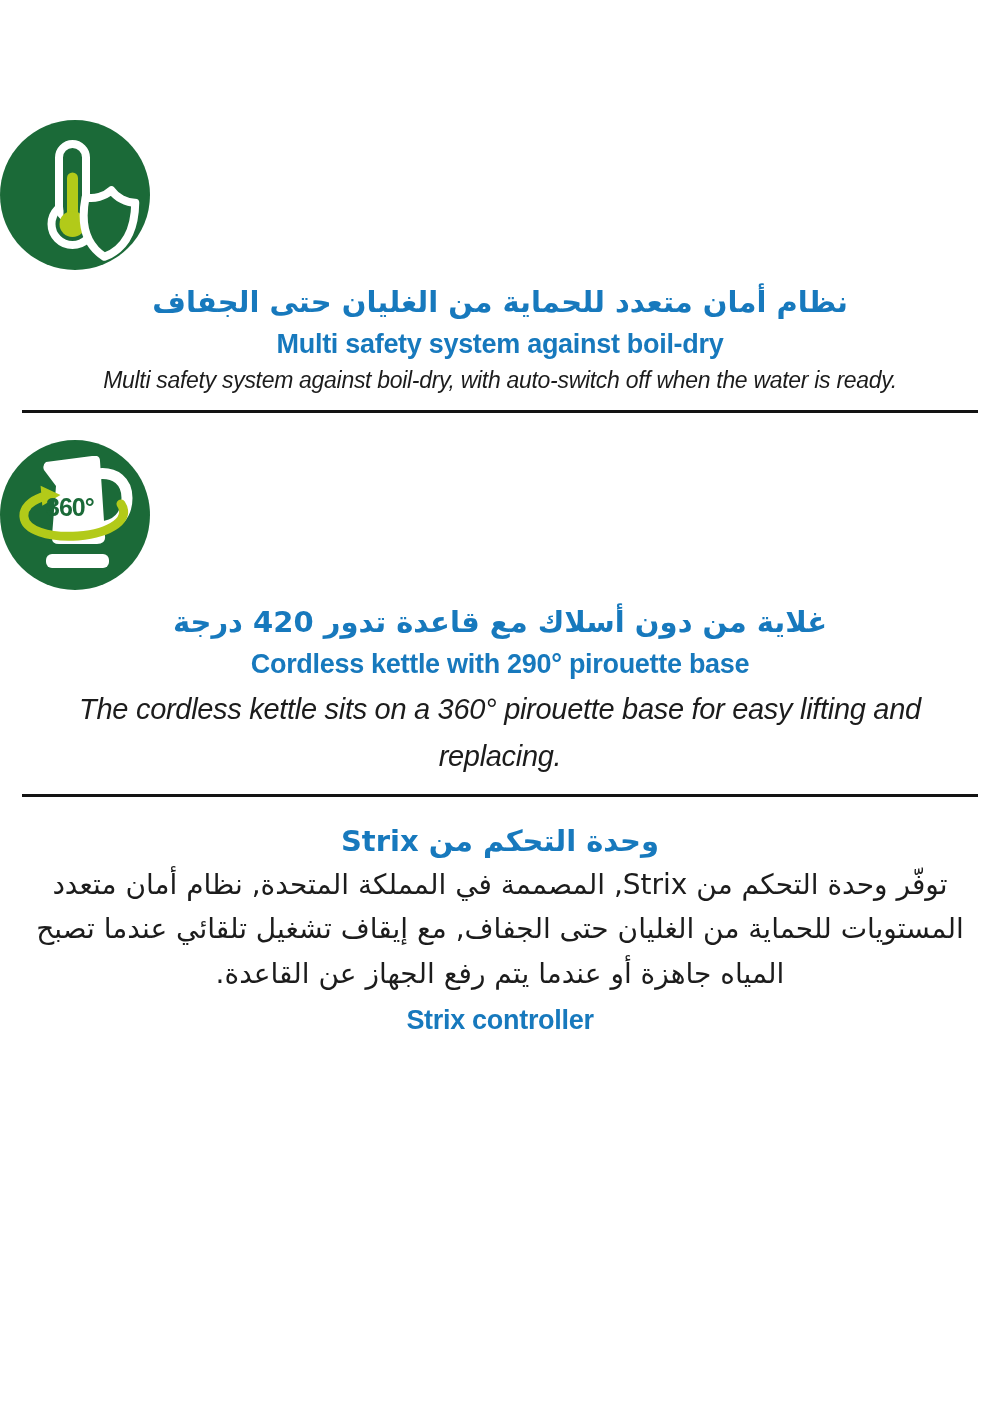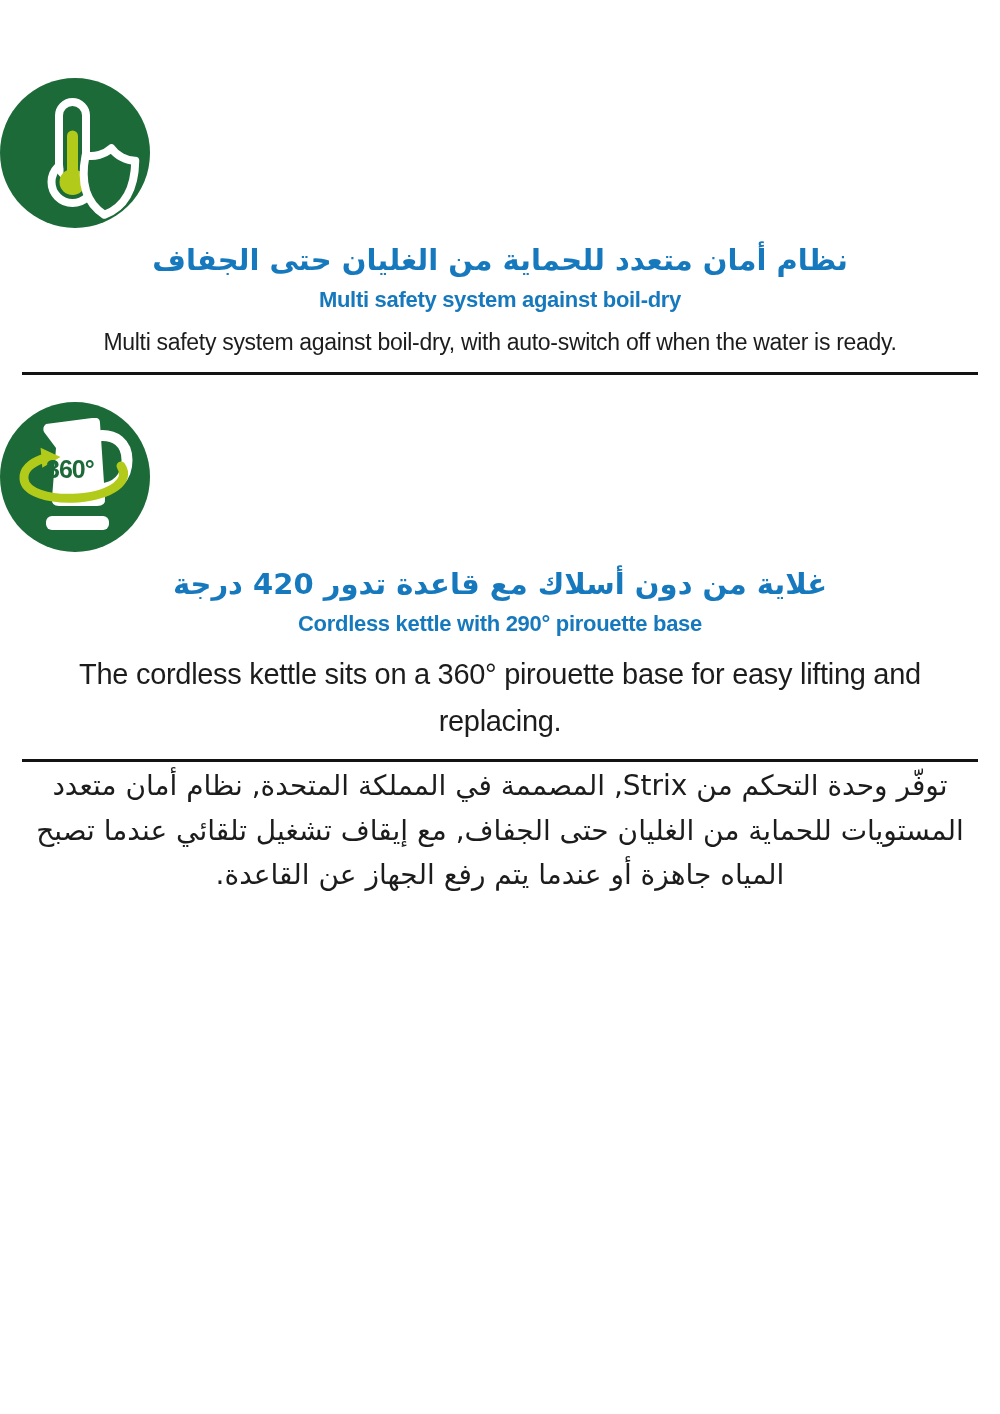--- a/index.html
+++ b/index.html
@@ -8,39 +8,39 @@
     --icon-green:#1b6a38;
     --icon-lime:#b2ca19;
     --divider:#131313;
   }
   *{margin:0;padding:0;box-sizing:border-box;}
   html,body{background:#ffffff;}
   body{
     width:1000px;height:1414px;overflow:hidden;
     font-family:"Liberation Sans",sans-serif;
   }
-  main{padding-top:78px;}
+  main{padding-top:120px;}
   .section{text-align:center;}
   .icon-wrap{display:flex;}
   .ar{direction:rtl;font-family:"DejaVu Sans",sans-serif;}
   .title-ar{
     color:var(--heading-blue);font-size:29px;font-weight:700;
     margin:14px auto 4px;max-width:930px;line-height:1.25;
   }
   .body-ar{
     color:var(--body-text);font-size:28px;font-weight:500;
     margin:2px auto 0;max-width:940px;line-height:1.32;
   }
   .title-en{
-    color:var(--heading-blue);font-size:22px;font-weight:700;
+    color:var(--heading-blue);font-size:27px;font-weight:700;
     margin:8px auto 4px;max-width:930px;line-height:1.25;letter-spacing:-0.3px;
   }
   .body-en{
     color:var(--body-text);font-size:23px;font-weight:500;
-    margin:14px auto 0;max-width:950px;line-height:1.3;letter-spacing:-0.3px;
+    margin:4px auto 0;max-width:950px;line-height:1.3;letter-spacing:-0.3px;font-style:italic;
   }
   .section-2 .body-en{font-size:29px;line-height:1.62;max-width:930px;}
   .section-3 .body-en{font-size:27px;line-height:1.6;max-width:935px;}
   .section-3 .body-ar{line-height:1.58;text-align:center;}
   .divider{
     border:none;border-top:3px solid var(--divider);
     margin:14px 22px 0;
   }
   .section-2 .icon-wrap{margin-top:27px;}
   .section-3 .title-ar{margin-top:26px;}
@@ -104,16 +104,18 @@
       </svg>
     </div>
     <h2 class="ar title-ar" dir="rtl">غلاية من دون أسلاك مع قاعدة تدور 420 درجة</h2>
     <h3 class="title-en">Cordless kettle with 290° pirouette base</h3>
     <p class="body-en">The cordless kettle sits on a 360° pirouette base for easy lifting and replacing.</p>
   </section>
 
   <hr class="divider">
 
   <section class="section section-3">
+    <h2 class="ar title-ar" dir="rtl">وحدة التحكم من Strix</h2>
     <p class="ar body-ar" dir="rtl">توفّر وحدة التحكم من Strix, المصممة في المملكة المتحدة, نظام أمان متعدد المستويات للحماية من الغليان حتى الجفاف, مع إيقاف تشغيل تلقائي عندما تصبح المياه جاهزة أو عندما يتم رفع الجهاز عن القاعدة.</p>
+    <h3 class="title-en">Strix controller</h3>
   </section>
 
 </main>
 
 </body></html>

